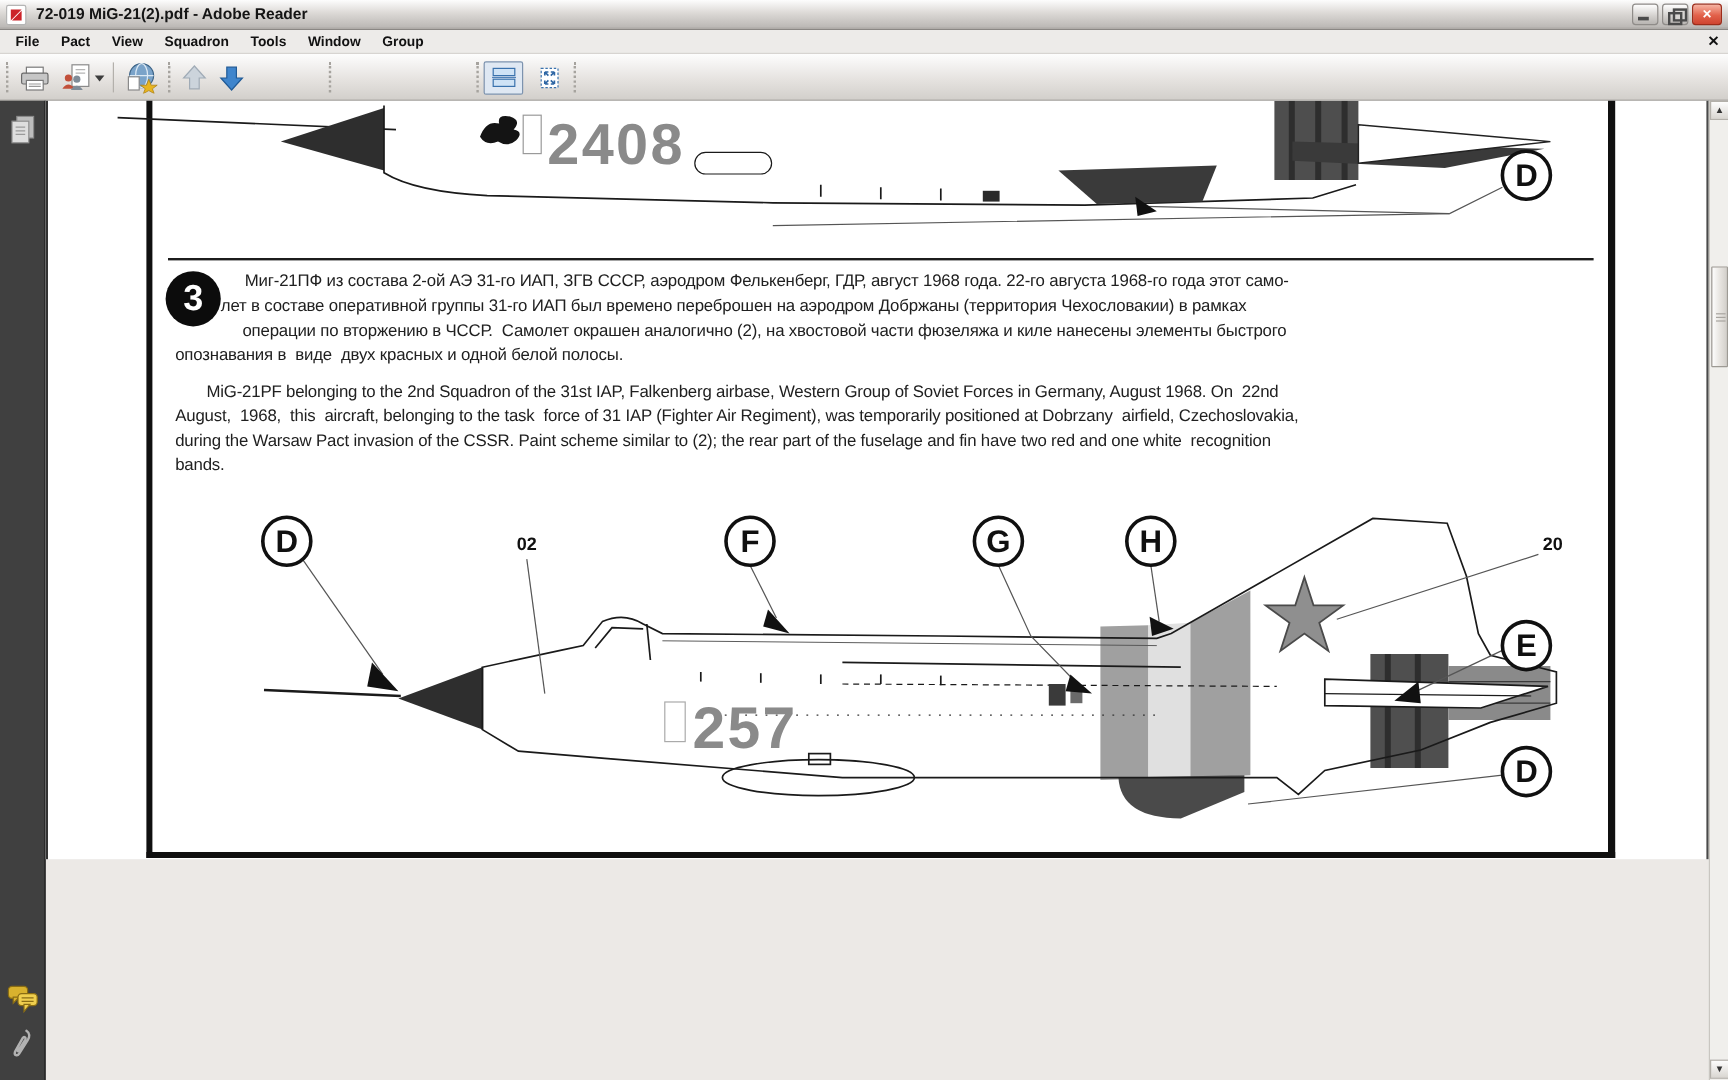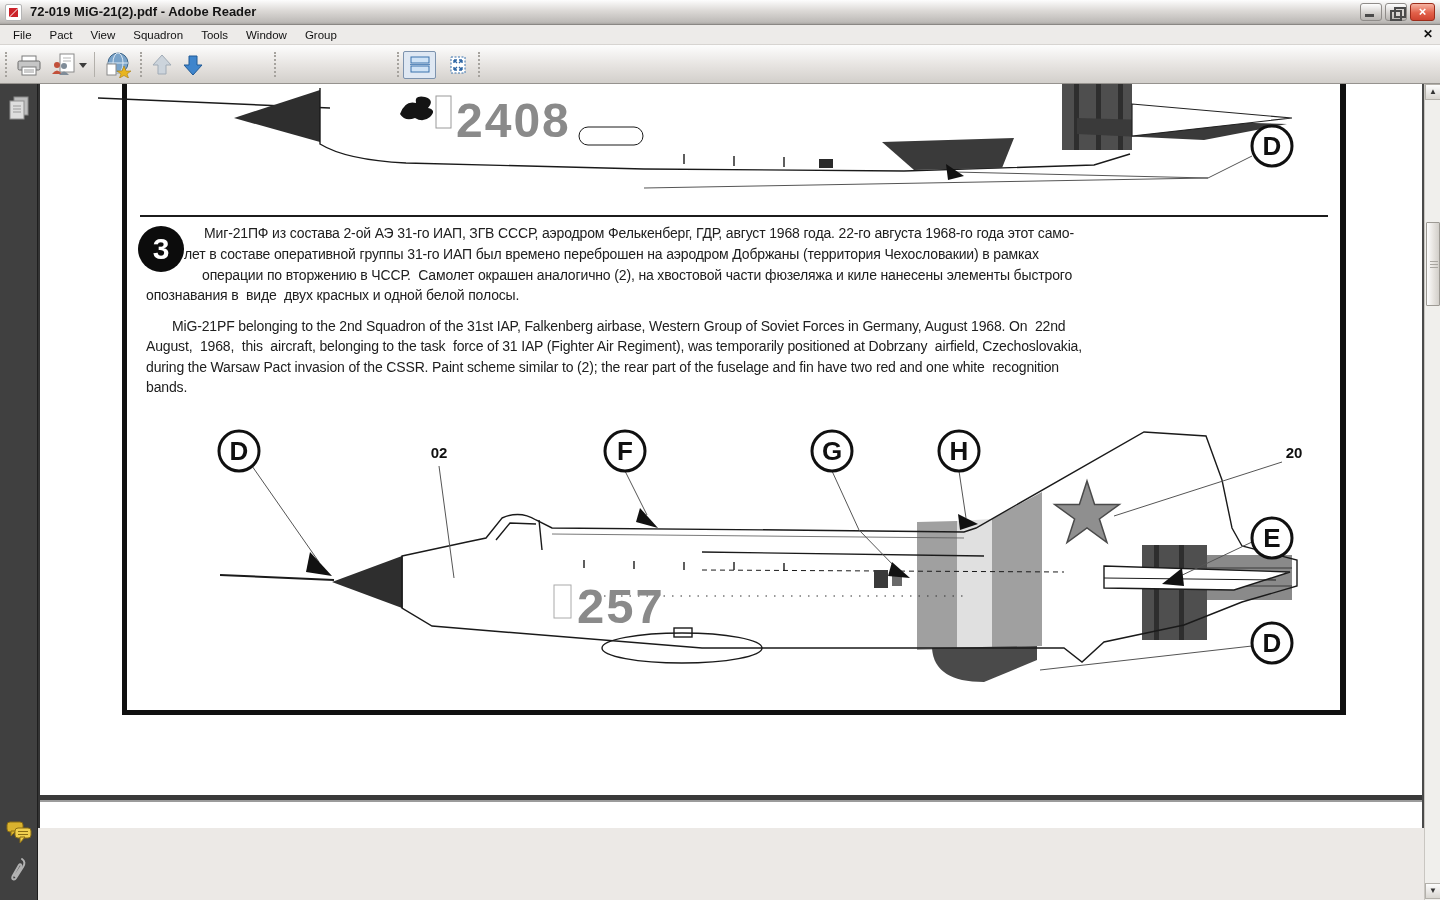--- a/index.html
+++ b/index.html
@@ -22,21 +22,21 @@
     background:linear-gradient(#fefefe,#d2cfcc 60%,#b8b5b2); position:relative; cursor:default; }
   .winbtn.close { width:25px; background:linear-gradient(#f6b3a2,#e2614a 55%,#cf4430);
     border-color:#9c2c1a; color:#fff; font-weight:bold; font-size:13px; text-align:center; line-height:16px; }
   .winbtn.min::after { content:""; position:absolute; left:4px; bottom:3px; width:9px; height:3px; background:#4a4a4a; }
   .winbtn.restore::after { content:""; position:absolute; left:4px; top:6px; width:8px; height:7px; border:2px solid #4a4a4a; }
   .winbtn.restore::before { content:""; position:absolute; left:8px; top:3px; width:8px; height:7px; border:2px solid #4a4a4a; background:#d8d5d2; }
 
   
   .menubar { position:absolute; left:0; top:25px; width:1440px; height:20px; background:#edebe9;
     border-bottom:1px solid #d7d4d1; display:flex; align-items:center; padding-left:4px; }
-  .menu-item { font-size:11.5px; color:#111; padding:2px 9px; cursor:default; }
+  .menu-item { font-size:11.5px; color:#111; padding:2px 9px; cursor:default;font-weight:bold; }
   .doc-close { position:absolute; right:7px; top:2px; font-size:12px; font-weight:bold; color:#111; cursor:default; }
 
   
   .toolbar { position:absolute; left:0; top:45px; width:1440px; height:39px;
     background:linear-gradient(#fdfdfd,#e6e3e0 55%,#d2cfcb); border-bottom:1px solid #96938f; }
   .grip { position:absolute; top:7px; height:25px; width:3px; border-left:2px dotted #a6a39e; }
   .tsep { position:absolute; top:7px; height:25px; width:1px; background:#b3b0ab; }
   .tbtn { position:absolute; top:6px; height:28px; display:flex; align-items:center; justify-content:center; cursor:default; }
   .tbtn.selected { border:1px solid #7d93ae; background:#dfe8f3; border-radius:2px; }
   .dd-arrow { width:0; height:0; border-left:4px solid transparent; border-right:4px solid transparent; border-top:5px solid #3c3c3c; }
@@ -51,21 +51,21 @@
   .combo-btn { position:absolute; top:54px; width:15px; height:20px; border:1px solid #9a9792;
     background:linear-gradient(#fbfbfb,#d8d5d1); display:flex; align-items:center; justify-content:center; cursor:default; }
   .find-input { position:absolute; left:487px; top:54px; width:101px; height:21px; border:1px solid #9aa0a8;
     font-size:11.5px; padding-left:6px; color:#333; font-family:"Liberation Sans",sans-serif; }
   .find-input::placeholder { color:#9a9a9a; }
 
   
   .sidebar { position:absolute; left:0; top:84px; width:38px; height:816px; background:#404040; border-right:1px solid #1e1e1e; }
   .side-icon { position:absolute; left:0; width:38px; height:34px; display:flex; align-items:center; justify-content:center; cursor:default; }
 
-  .docarea { position:absolute; left:38px; top:84px; width:1386px; height:744px; background:#fff;
+  .docarea { position:absolute; left:38px; top:84px; width:1386px; height:632px; background:#fff;
     border-left:2px solid #333; border-right:2px solid #4a4a4a; overflow:hidden; }
 
   .frame1 { position:absolute; left:82px; top:-12px; width:1224px; height:643px;
     border-left:5px solid #101010; border-right:6px solid #101010; border-bottom:5px solid #101010; }
   .rule { position:absolute; left:100px; top:131px; width:1188px; height:2px; background:#1c1c1c; }
   .badge3 { position:absolute; left:98px; top:142px; width:46px; height:46px; border-radius:50%;
     background:#0c0c0c; color:#fff; font-weight:bold; font-size:30px; text-align:center; line-height:45px; }
   .textblock { position:absolute; color:#202020; font-size:14px; }
   .textblock div { white-space:pre; letter-spacing:-0.15px; }
   .ru { left:106px; top:139px; line-height:20.8px; }

